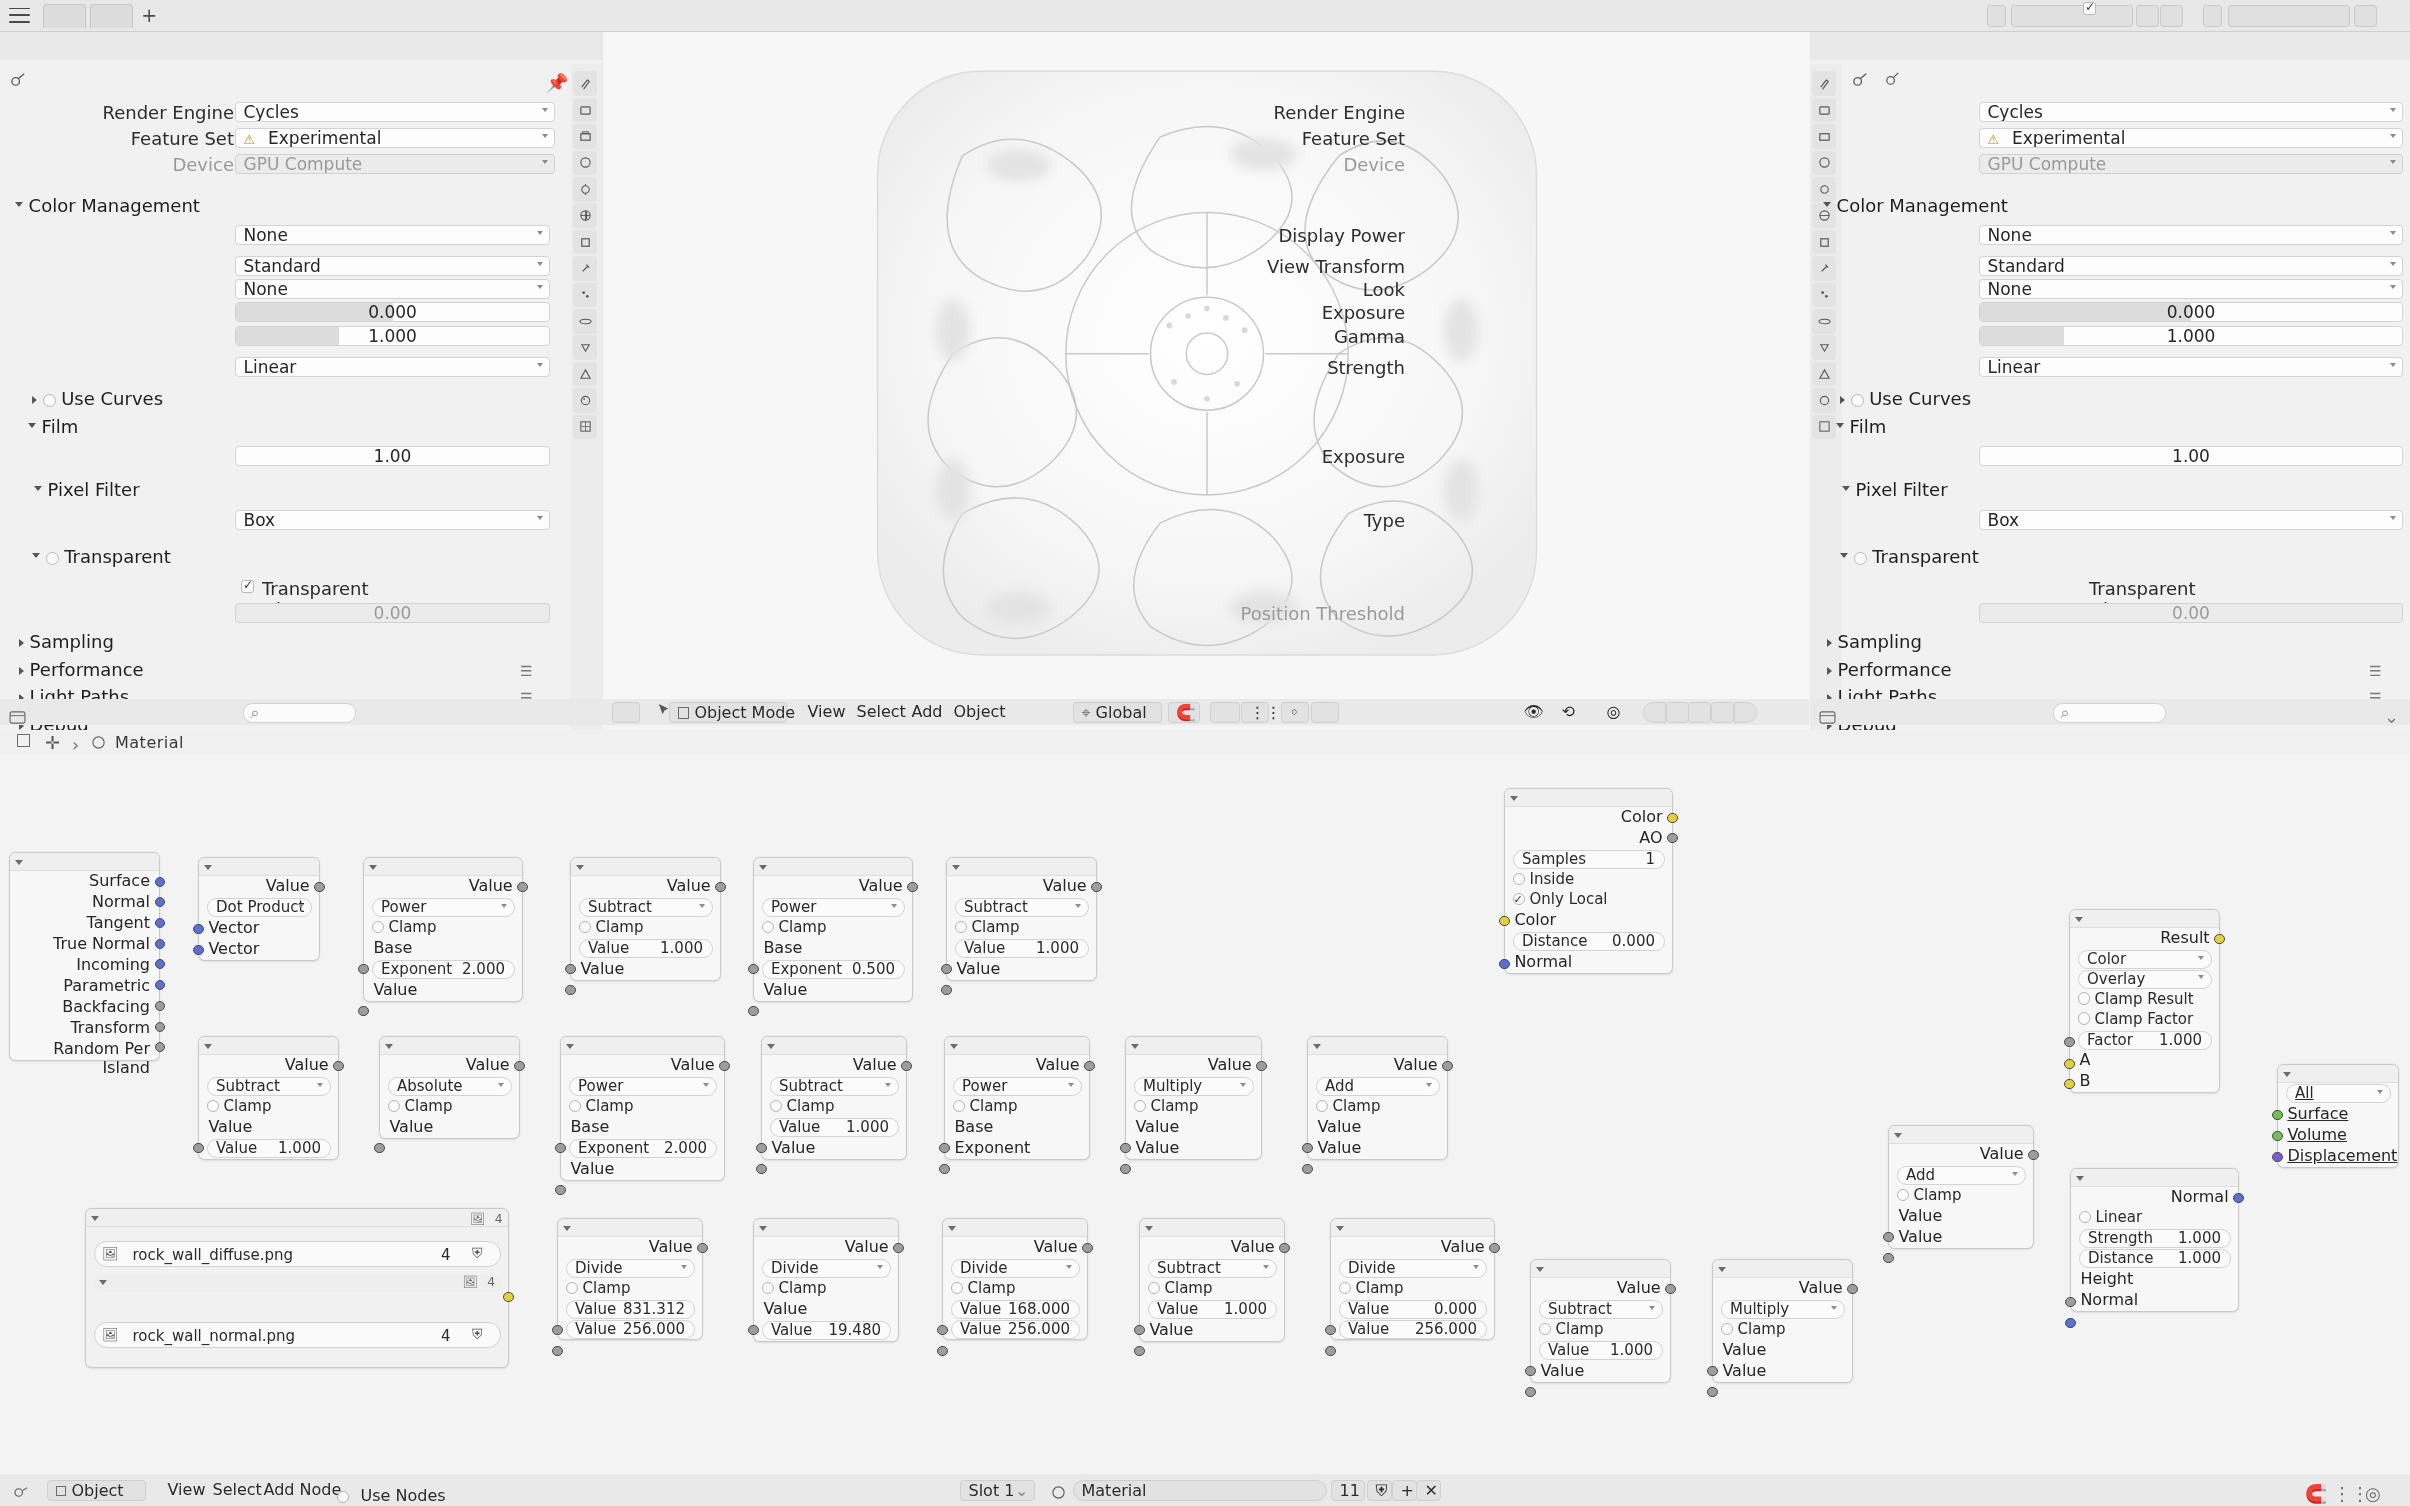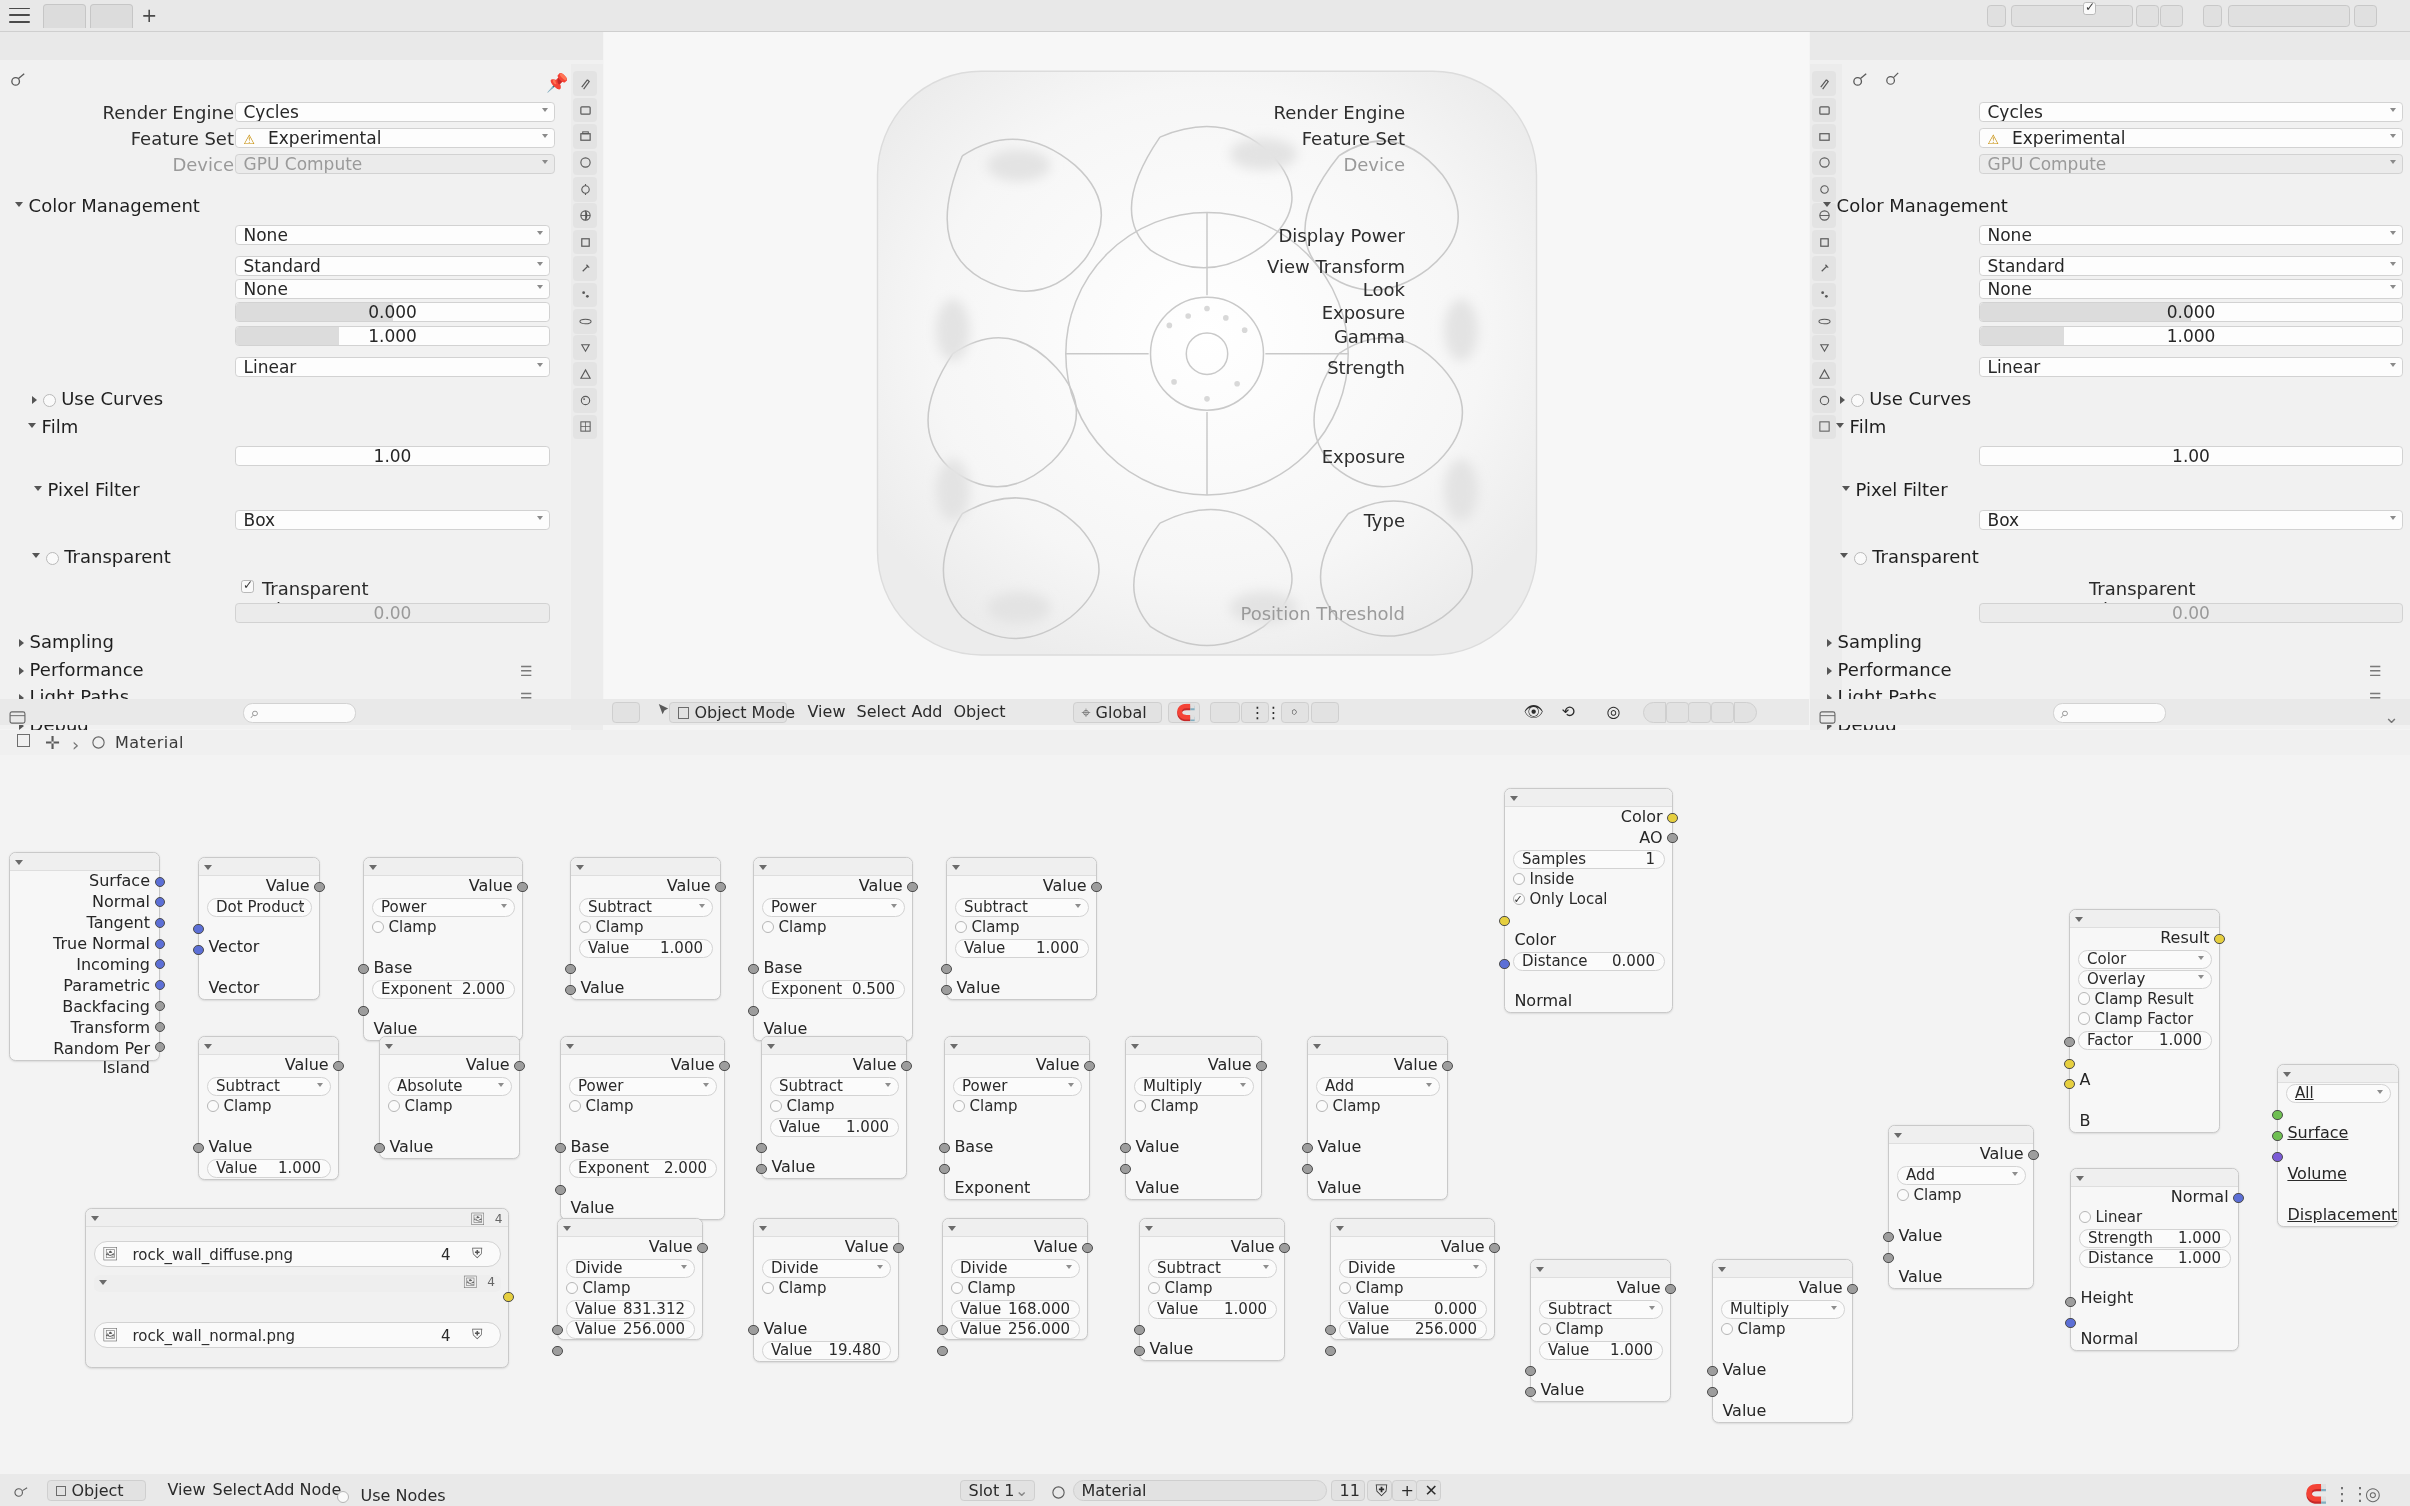--- a/index.html
+++ b/index.html
@@ -71,21 +71,21 @@
   #nodes { position:absolute; background:#f3f3f3; overflow:hidden; }
   .node {
     position:absolute; background:#f7f7f7; border:0.9px solid #c9c9c9; border-radius:6.6px;
     box-shadow:0 0.9px 1.9px rgba(0,0,0,0.10);
   }
   .node .nhdr { height:18px; border-bottom:0.9px solid #dedede; border-radius:5.6px 5.6px 0 0; background:#efefef; position:relative;}
   .node .nhdr .tw { position:absolute; left:4.7px; top:6.6px; width:0;height:0;
      border-left:4.7px solid transparent;border-right:4.7px solid transparent;border-top:5.6px solid #6b6b6b;}
   .nrow { position:relative; height:21px; font-size:16px; color:#262626; }
   .nrow.right { text-align:right; padding-right:9.4px; }
-  .nrow.left { padding-left:9.4px;margin-top:20px; }
+  .nrow.left { padding-left:9.4px; }
   .nwid {
     margin:0.9px 7.5px; height:19px; background:#fbfbfb; border:0.9px solid #d3d3d3; border-radius:9.4px;
     font-size:15px; line-height:17px; padding:0 8.5px; color:#2a2a2a; position:relative; white-space:nowrap; overflow:hidden;
   }
   .nwid.val { text-align:center; }
   .nwid .l { position:absolute; left:8.5px; }
   .nwid .r { position:absolute; right:8.5px; }
   .nwid .cv { position:absolute; right:6.6px; top:4.7px; width:0;height:0;
      border-left:3.8px solid transparent;border-right:3.8px solid transparent;border-top:4.7px solid #8d8d8d;}
   .nchk { position:relative; height:20px; font-size:15px; padding-left:24.5px; line-height:19px; color:#2a2a2a;}

